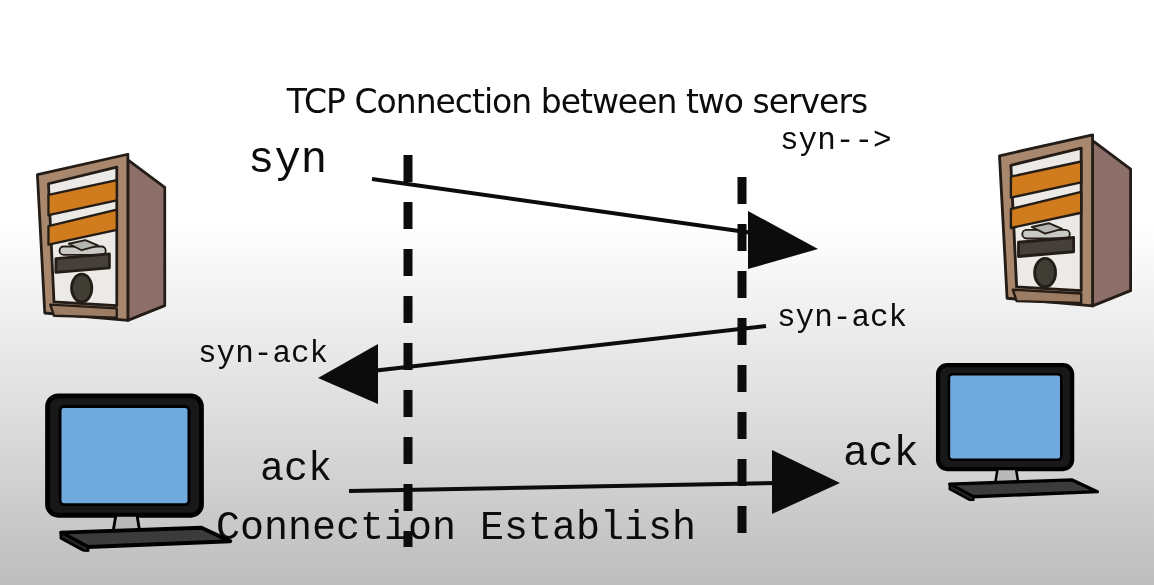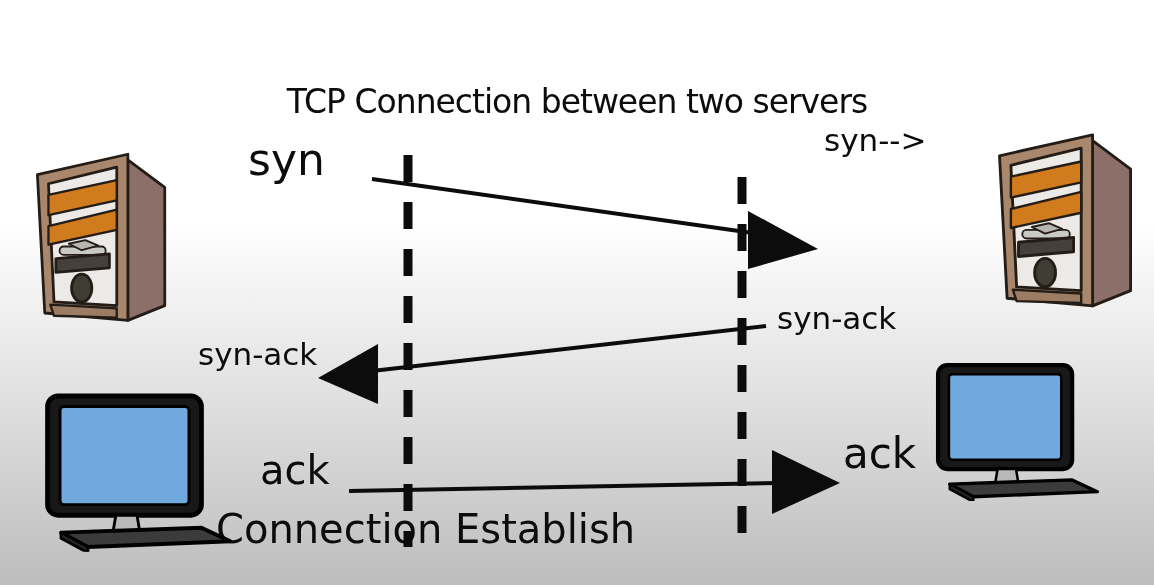--- a/index.html
+++ b/index.html
@@ -13,23 +13,23 @@
   }
   .abs{position:absolute;}
   .title{
     left:0;right:0;top:44px;
     text-align:center;
     font-size:33px;
     letter-spacing:-1px;
     white-space:nowrap;
     margin-top:38px;
   }
-  .lbl{white-space:nowrap;line-height:1.05;}
+  .lbl{white-space:nowrap;line-height:1.05;font-family:Liberation Mono, monospace;}
   .lbl-syn{left:248px;top:137px;font-size:44px;}
-  .lbl-syn-received{left:824px;top:112px;font-size:31px;line-height:1.85;}
+  .lbl-syn-received{left:780px;top:112px;font-size:31px;line-height:1.85;}
   .lbl-synack-left{left:198px;top:338px;font-size:31px;}
   .lbl-synack-right{left:777px;top:302px;font-size:31px;}
   .lbl-ack-left{left:260px;top:449px;font-size:40px;}
   .lbl-ack-right{left:843px;top:432px;font-size:42px;}
   .lbl-conn{left:216px;top:508px;font-size:40px;}
   svg{display:block;}
   .net-svg{left:0;top:0;}
 </style>
 </head>
 <body>

